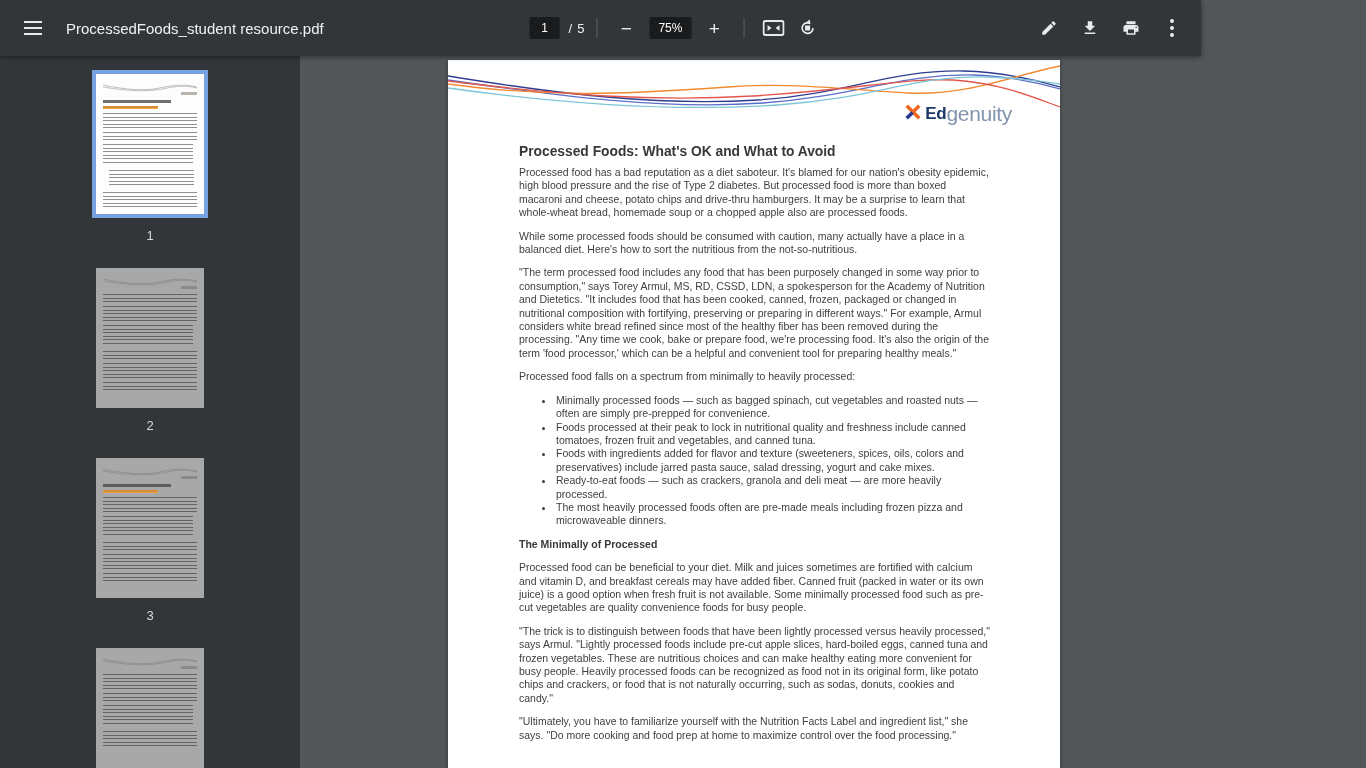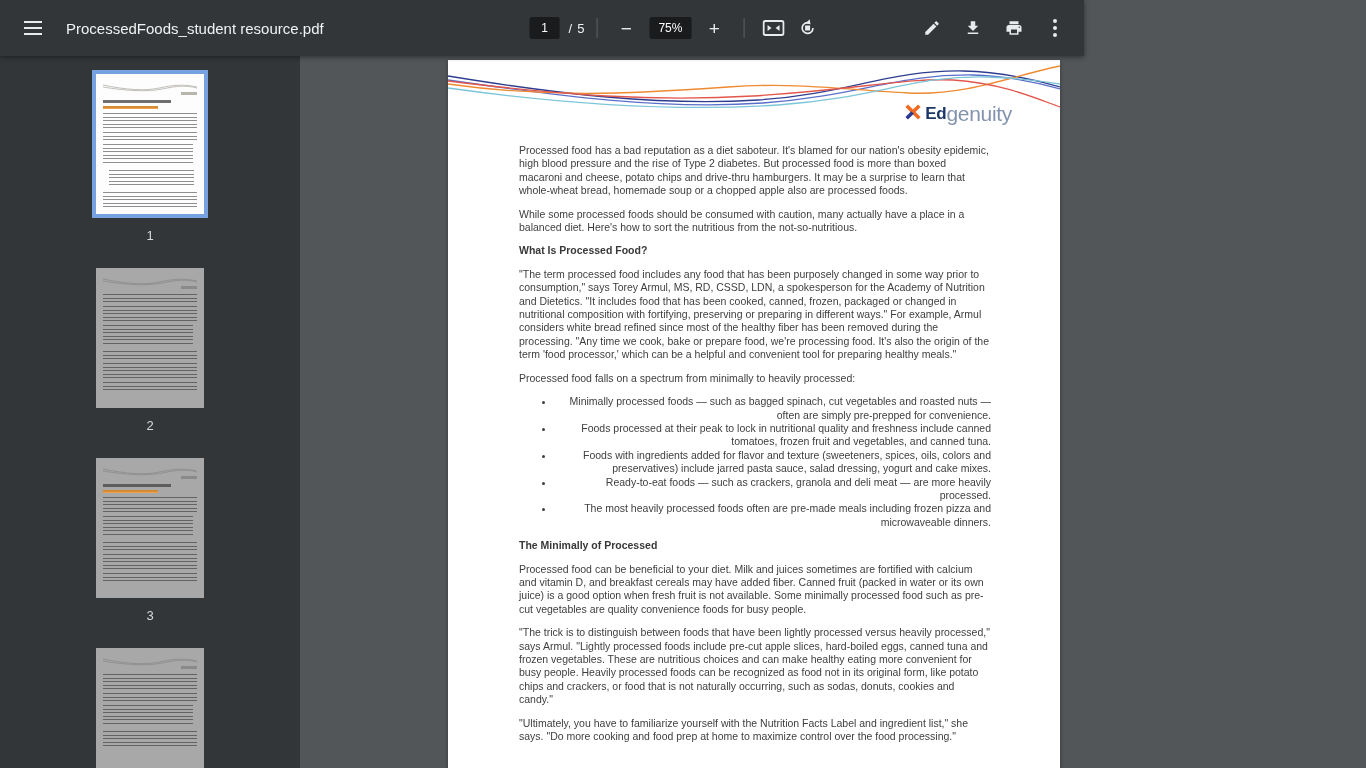--- a/index.html
+++ b/index.html
@@ -6,21 +6,21 @@
   html,body { margin:0; padding:0; }
   body {
     width:1366px; height:768px; overflow:hidden;
     background:#525659;
     font-family:"Liberation Sans", sans-serif;
     -webkit-font-smoothing:antialiased;
   }
 
   
   .toolbar {
-    position:fixed; top:0; left:0; width:1084px; height:56px;
+    position:fixed; top:0; left:0; width:1201px; height:56px;
     background:#323639; z-index:20; display:flex; align-items:center;
     box-shadow:0 1px 5px rgba(0,0,0,.45);
   }
   .tb-left { display:flex; align-items:center; padding-left:16px; gap:16px; }
   .icon-btn {
     width:34px; height:34px; border-radius:50%;
     display:flex; align-items:center; justify-content:center;
     cursor:pointer; flex:none;
   }
   .icon-btn svg { display:block; }
@@ -102,21 +102,21 @@
 
   .doc-body {
     position:absolute; top:84px; left:71px; width:472px;
     color:#3e3e3e; font-size:10.5px; line-height:13.4px;
   }
   .doc-h1 { font-size:13.8px; font-weight:bold; color:#383838; margin:0 0 6px; line-height:16px; }
   .doc-byline { font-size:11px; font-weight:bold; color:#383838; margin:0 0 12px; }
   .doc-body p { margin:0 0 10px; }
   .doc-h2 { font-weight:bold; color:#383838; margin:0 0 10px; font-size:10.5px; }
   .doc-body ul { margin:0 0 10px; padding-left:36px; }
-  .doc-body li { margin:0; padding-left:1px;text-align:right; }
+  .doc-body li { margin:0; padding-left:1px; }
 </style>
 </head>
 <body>
 
 <div class="toolbar">
   <div class="tb-left">
     <div class="icon-btn">
       <span>
         <svg width="18" height="14" viewBox="0 0 18 14">
             <g fill="#e8eaed">
@@ -287,25 +287,25 @@
           <line x1="3" y1="3" x2="17" y2="17" stroke="#f26a21" stroke-width="4"></line>
           <line x1="17" y1="3" x2="10.5" y2="9.5" stroke="#f26a21" stroke-width="4"></line>
           <line x1="9.5" y1="10.5" x2="3" y2="17" stroke="#2b3990" stroke-width="4"></line>
         </svg>
       </span>
       <span class="brand-ed">Ed</span>
         <span class="brand-rest">genuity</span>
     </div>
 
     <div class="doc-body">
+      <div class="doc-h1">Processed Foods: What's OK and What to Avoid</div>
 
       <p>Processed food has a bad reputation as a diet saboteur. It's blamed for our nation's obesity epidemic, high blood pressure and the rise of Type 2 diabetes. But processed food is more than boxed macaroni and cheese, potato chips and drive-thru hamburgers. It may be a surprise to learn that whole-wheat bread, homemade soup or a chopped apple also are processed foods.</p>
       <p>While some processed foods should be consumed with caution, many actually have a place in a balanced diet. Here's how to sort the nutritious from the not-so-nutritious.</p>
 
-      <div class="doc-h2">What Is Processed Food?</div>
       <p>"The term processed food includes any food that has been purposely changed in some way prior to consumption," says Torey Armul, MS, RD, CSSD, LDN, a spokesperson for the Academy of Nutrition and Dietetics. "It includes food that has been cooked, canned, frozen, packaged or changed in nutritional composition with fortifying, preserving or preparing in different ways." For example, Armul considers white bread refined since most of the healthy fiber has been removed during the processing. "Any time we cook, bake or prepare food, we're processing food. It's also the origin of the term 'food processor,' which can be a helpful and convenient tool for preparing healthy meals."</p>
       <p>Processed food falls on a spectrum from minimally to heavily processed:</p>
 
       <ul>
         <li>Minimally processed foods — such as bagged spinach, cut vegetables and roasted nuts — often are simply pre-prepped for convenience.</li>
         <li>Foods processed at their peak to lock in nutritional quality and freshness include canned tomatoes, frozen fruit and vegetables, and canned tuna.</li>
         <li>Foods with ingredients added for flavor and texture (sweeteners, spices, oils, colors and preservatives) include jarred pasta sauce, salad dressing, yogurt and cake mixes.</li>
         <li>Ready-to-eat foods — such as crackers, granola and deli meat — are more heavily processed.</li>
         <li>The most heavily processed foods often are pre-made meals including frozen pizza and microwaveable dinners.</li>
       </ul>

